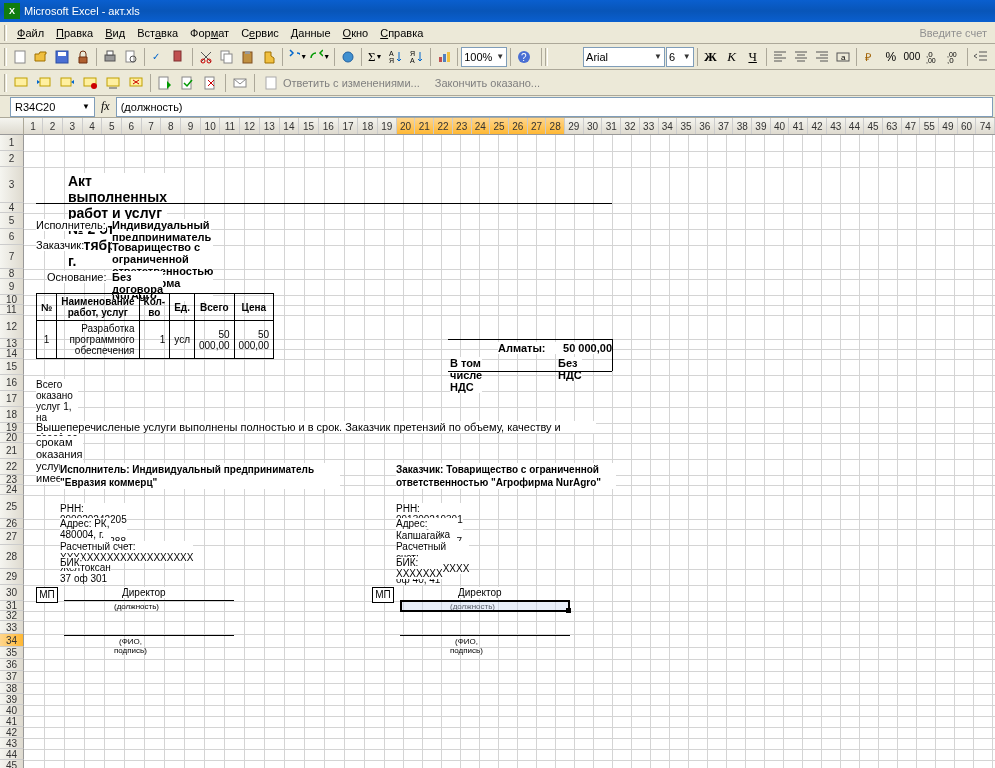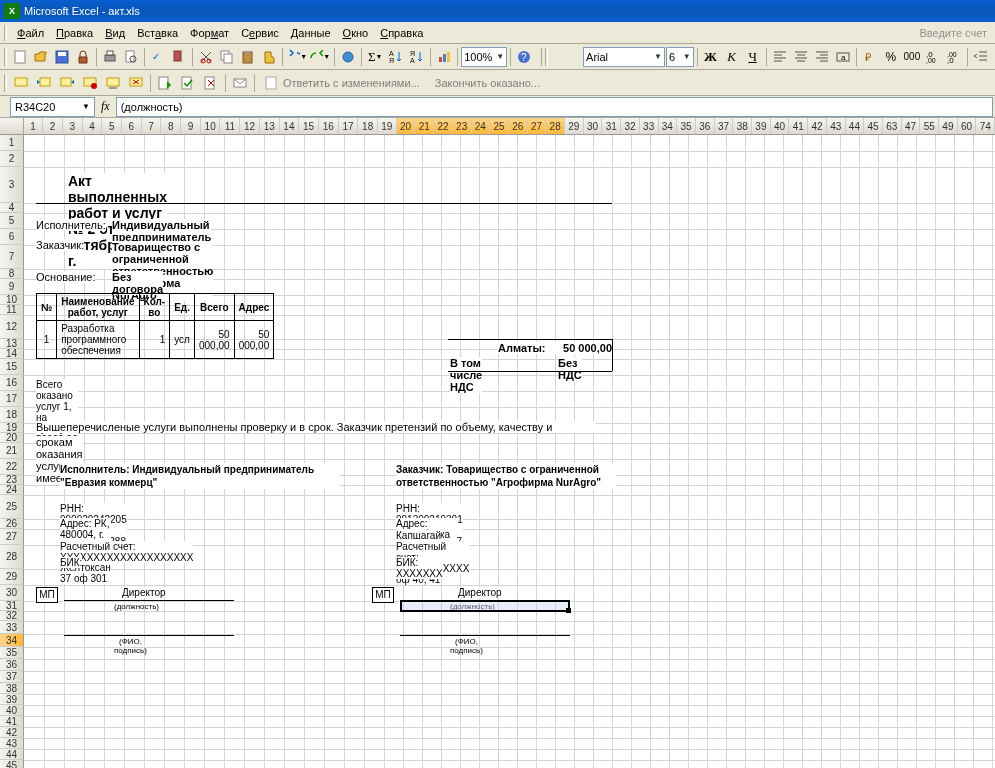--- a/index.html
+++ b/index.html
@@ -52,21 +52,21 @@
 .gridlines .hline { position: absolute; left: 0; right: 0; height: 1px; background: #d4d4d4; }
 
 .doc { position: absolute; left: 0; top: 0; font-family: Arial, sans-serif; }
 .doc .block { position: absolute; background: white; }
 .doc .title { font-size: 14px; font-weight: bold; }
 .doc .label { font-size: 11px; }
 .doc .value { font-size: 11px; font-weight: bold; }
 .doc .small { font-size: 10px; }
 
 .tbl { position: absolute; border-collapse: collapse; }
-.tbl th, .tbl td { border: 1px solid #000; padding: 2px 4px; font-size: 10px; }
+.tbl th, .tbl td { border: 1px solid #000; padding: 2px 4px; font-size: 10px; text-align: right; }
 .tbl th { font-weight: bold; text-align: center; }
 .tbl .num { text-align: right; }
 .tbl .ctr { text-align: center; }
 
 .sel-cells { position: absolute; border: 2px solid #000; background: rgba(194, 212, 239, 0.4); }
 .sel-cells::after { content: ""; position: absolute; right: -3px; bottom: -3px; width: 5px; height: 5px; background: #000; }
 
 .mp-box { position: absolute; border: 1px solid #000; width: 22px; height: 16px; text-align: center; font-size: 10px; line-height: 14px; background: white; }
 .sig-line { position: absolute; border-bottom: 1px solid #000; }
 .sig-lbl { position: absolute; font-size: 8px; text-align: center; }
@@ -577,32 +577,32 @@
         </div>
       <div class="doc" id="doc">
 
         <div class="block title" style="left:44px;top:38px">Акт выполненных работ и услуг    № 2 от 9 октября 2008 г.</div>
         <div style="position:absolute;left:12px;top:68px;width:576px;border-bottom:1px solid #000"></div>
 
         <div class="block label" style="left:12px;top:84px">Исполнитель:</div>
         <div class="block value" style="left:88px;top:84px">Индивидуальный предприниматель "Евразия коммерц"</div>
         <div class="block label" style="left:12px;top:104px">Заказчик:</div>
         <div class="block value" style="left:88px;top:106px">Товарищество с ограниченной ответственностью "Агрофирма NurAgro"</div>
-        <div class="block label" style="left:12px;top:136px">Основание:</div>
+        <div class="block label" style="left:23px;top:136px">Основание:</div>
         <div class="block value" style="left:88px;top:136px">Без договора</div>
 
         <table class="tbl" style="left:12px;top:158px">
           <tbody>
               <tr>
             <th style="width:34px;height:20px">№</th>
             <th style="width:292px">Наименование работ, услуг</th>
             <th style="width:44px">Кол-во</th>
             <th style="width:30px">Ед.</th>
             <th style="width:76px">Всего</th>
-            <th style="width:76px">Адрес</th>
+            <th style="width:76px">Цена</th>
           </tr>
           <tr>
             <td class="ctr">1</td>
             <td>Разработка программного обеспечения</td>
             <td class="num">1</td>
             <td>усл</td>
             <td class="num">50 000,00</td>
             <td class="num">50 000,00</td>
           </tr>
         </tbody>
@@ -610,21 +610,21 @@
 
         <div class="block" style="left:474px;top:207px;font-size:11px;font-weight:bold">Алматы:</div>
         <div class="block" style="left:522px;top:207px;font-size:11px;font-weight:bold;width:66px;text-align:right">50 000,00</div>
         <div style="position:absolute;left:424px;top:204px;width:164px;border-top:1px solid #000"></div>
         <div style="position:absolute;left:588px;top:204px;height:32px;border-left:1px solid #000"></div>
         <div class="block" style="left:426px;top:222px;font-size:11px;font-weight:bold">В том числе НДС</div>
         <div class="block" style="left:534px;top:222px;font-size:11px;font-weight:bold">Без НДС</div>
         <div style="position:absolute;left:424px;top:236px;width:164px;border-top:1px solid #000"></div>
 
         <div class="block small" style="left:12px;top:244px">Всего оказано услуг 1, на сумму 50000,00 KZT</div>
-        <div class="block label" style="left:12px;top:286px;width:560px">Вышеперечисленые услуги выполнены проверку и в срок. Заказчик претензий по объему, качеству и</div>
+        <div class="block label" style="left:12px;top:286px;width:560px">Вышеперечисленые услуги выполнены полностью и в срок. Заказчик претензий по объему, качеству и</div>
         <div class="block label" style="left:12px;top:301px">срокам оказания услуг не имеет.</div>
 
         <div class="block small" style="left:36px;top:328px;width:280px;font-weight:bold;line-height:13px">Исполнитель: Индивидуальный предприниматель "Евразия коммерц"</div>
         <div class="block small" style="left:36px;top:368px">РНН: 090920242205    ИИН 861120301288</div>
         <div class="block small" style="left:36px;top:383px">Адрес: РК,  480004,  г. Алматы,    ул Желтоксан 37 оф 301</div>
         <div class="block small" style="left:36px;top:406px">Расчетный счет: XXXXXXXXXXXXXXXXXXXX</div>
         <div class="block small" style="left:36px;top:422px">БИК:</div>
 
         <div class="block small" style="left:372px;top:328px;width:220px;font-weight:bold;line-height:13px">Заказчик: Товарищество с ограниченной ответственностью "Агрофирма NurAgro"</div>
         <div class="block small" style="left:372px;top:368px">РНН: 091300219301    БИН 110340002277</div>

